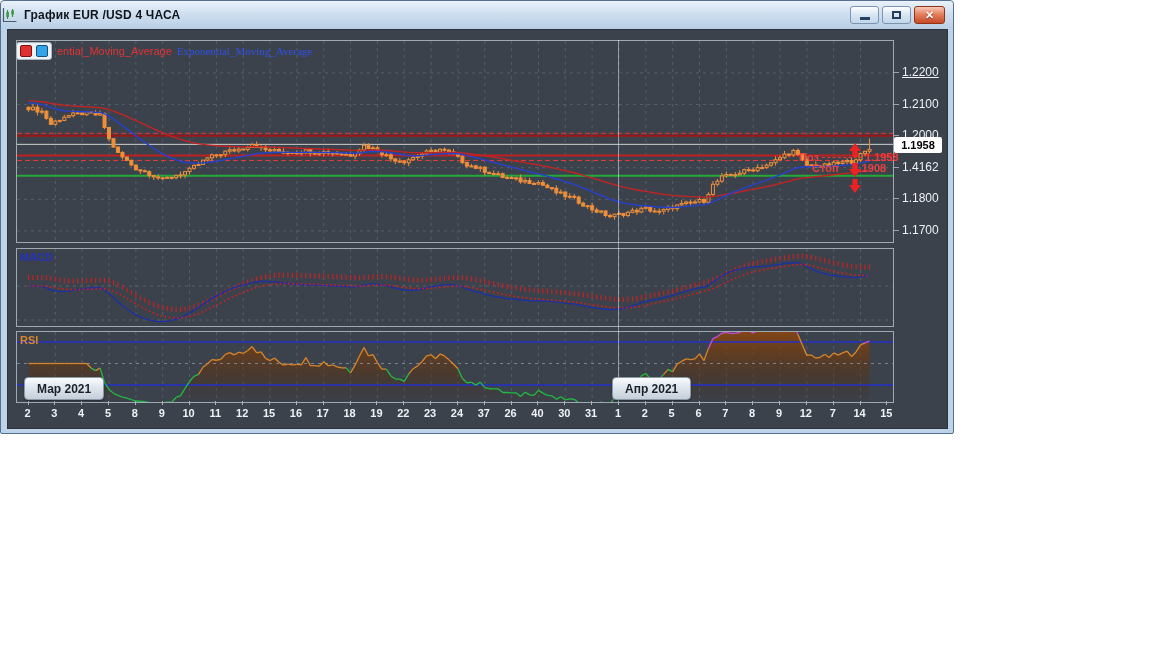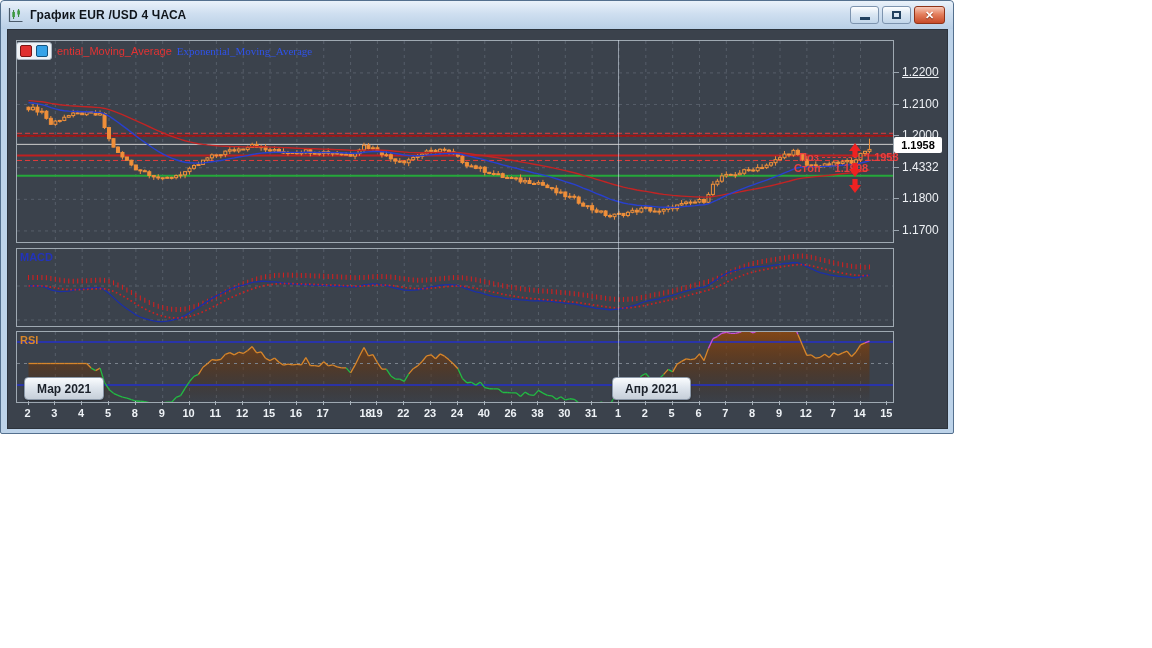--- a/index.html
+++ b/index.html
@@ -1,21 +1,21 @@
 <!DOCTYPE html>
 <html><head>
 <meta charset="utf-8">
 <style>
   html,body{margin:0;padding:0;}
   .page{position:relative;width:1152px;height:648px;background:#ffffff;overflow:hidden;
         font-family:"Liberation Sans",sans-serif;}
   .window{position:absolute;left:0;top:0;width:954px;height:434px;background:#bdd3e9;
           border:1px solid #54708e;border-radius:4px 4px 2px 2px;box-sizing:border-box;}
   .titlebar{position:absolute;left:0;top:0;right:0;height:28px;display:flex;align-items:center;
-            padding-left:6px;background:linear-gradient(#eaf2fa,#cfdff0 45%,#b9cfe6);
+            background:linear-gradient(#eaf2fa,#cfdff0 45%,#b9cfe6);
             border-radius:4px 4px 0 0;}
   .app-icon{width:17px;height:17px;margin-right:6px;display:inline-flex;}
   .title{font-size:12px;font-weight:700;color:#10151b;letter-spacing:.2px;}
   .winbtns{margin-left:auto;margin-right:8px;display:flex;gap:3px;}
   .wb{width:29px;height:18px;border:1px solid #7d94af;border-radius:3px;cursor:pointer;
       background:linear-gradient(#fdfeff,#dbe7f3 45%,#c2d6ea);display:flex;align-items:center;
       justify-content:center;padding:0;}
   .wb.close{width:31px;background:linear-gradient(#f6c9b9,#e4805e 45%,#c74a28);border-color:#8f3318;}
   .g-min{width:10px;height:3px;background:#23415f;margin-top:6px;}
   .g-max{width:9px;height:8px;border:2px solid #23415f;box-sizing:border-box;}
@@ -992,21 +992,21 @@
           <i class="sw blue"></i>
         </span>
         <span class="leg red">ential_Moving_Average</span>
         <span class="leg blue">Exponential_Moving_Average</span>
       </div>
 
       <div id="price-axis">
           <span class="tick" style="top: 24.9198px; text-decoration: underline;">1.2200</span>
           <span class="tick" style="top: 56.5236px;">1.2100</span>
           <span class="tick" style="top: 88.1274px;">1.2000</span>
-          <span class="tick" style="top: 119.731px;">1.4332</span>
+          <span class="tick" style="top: 119.731px;">1.4162</span>
           <span class="tick" style="top: 151.335px;">1.1800</span>
           <span class="tick" style="top: 182.939px;">1.1700</span>
         </div>
       <div class="price-tag">1.1958</div>
       <div id="x-axis">
           <div class="xtick" style="left: 11.5px;"></div>
           <span class="xlab" style="left: 11.5px;">2</span>
           <div class="xtick" style="left: 38.34px;"></div>
           <span class="xlab" style="left: 38.34px;">3</span>
           <div class="xtick" style="left: 65.18px;"></div>
@@ -1023,35 +1023,35 @@
           <span class="xlab" style="left: 199.38px;">11</span>
           <div class="xtick" style="left: 226.22px;"></div>
           <span class="xlab" style="left: 226.22px;">12</span>
           <div class="xtick" style="left: 253.06px;"></div>
           <span class="xlab" style="left: 253.06px;">15</span>
           <div class="xtick" style="left: 279.9px;"></div>
           <span class="xlab" style="left: 279.9px;">16</span>
           <div class="xtick" style="left: 306.74px;"></div>
           <span class="xlab" style="left: 306.74px;">17</span>
           <div class="xtick" style="left: 333.58px;"></div>
-          <span class="xlab" style="left: 333.58px; margin-left: 16px;">18</span>
+          <span class="xlab" style="left: 333.58px;">18</span>
           <div class="xtick" style="left: 360.42px;"></div>
           <span class="xlab" style="left: 360.42px;">19</span>
           <div class="xtick" style="left: 387.26px;"></div>
           <span class="xlab" style="left: 387.26px;">22</span>
           <div class="xtick" style="left: 414.1px;"></div>
           <span class="xlab" style="left: 414.1px;">23</span>
           <div class="xtick" style="left: 440.94px;"></div>
           <span class="xlab" style="left: 440.94px;">24</span>
           <div class="xtick" style="left: 467.78px;"></div>
-          <span class="xlab" style="left: 467.78px;">40</span>
+          <span class="xlab" style="left: 467.78px;">37</span>
           <div class="xtick" style="left: 494.62px;"></div>
           <span class="xlab" style="left: 494.62px;">26</span>
           <div class="xtick" style="left: 521.46px;"></div>
-          <span class="xlab" style="left: 521.46px;">38</span>
+          <span class="xlab" style="left: 521.46px;">40</span>
           <div class="xtick" style="left: 548.3px;"></div>
           <span class="xlab" style="left: 548.3px;">30</span>
           <div class="xtick" style="left: 575.14px;"></div>
           <span class="xlab" style="left: 575.14px;">31</span>
           <div class="xtick" style="left: 601.98px;"></div>
           <span class="xlab" style="left: 601.98px;">1</span>
           <div class="xtick" style="left: 628.82px;"></div>
           <span class="xlab" style="left: 628.82px;">2</span>
           <div class="xtick" style="left: 655.66px;"></div>
           <span class="xlab" style="left: 655.66px;">5</span>
@@ -1071,21 +1071,21 @@
           <span class="xlab" style="left: 843.54px;">14</span>
           <div class="xtick" style="left: 870.38px;"></div>
           <span class="xlab" style="left: 870.38px;">15</span>
         </div>
 
       <div class="note" style="left:791px;top:121px;">
         <span>Поз</span>
         <span class="dash-line"></span>
         <span>1.1958</span>
       </div>
-      <div class="note" style="left:786px;top:132px;">
+      <div class="note" style="left:804px;top:132px;">
         <span>Стоп</span>
         <span style="width:14px;display:inline-block;"></span>
         <span>1.1908</span>
       </div>
       <svg id="order-arrows" width="18" height="52" viewBox="0 0 18 52">
         <path d="M9 1 L15 9 L11.6 9 L11.6 15 L6.4 15 L6.4 9 L3 9 Z" fill="#ee2222"></path>
         <path d="M6.4 21 L11.6 21 L11.6 27 L15 27 L9 35 L3 27 L6.4 27 Z" fill="#ee2222"></path>
         <path d="M6.4 37 L11.6 37 L11.6 43 L15 43 L9 51 L3 43 L6.4 43 Z" fill="#ee2222"></path>
       </svg>
 

